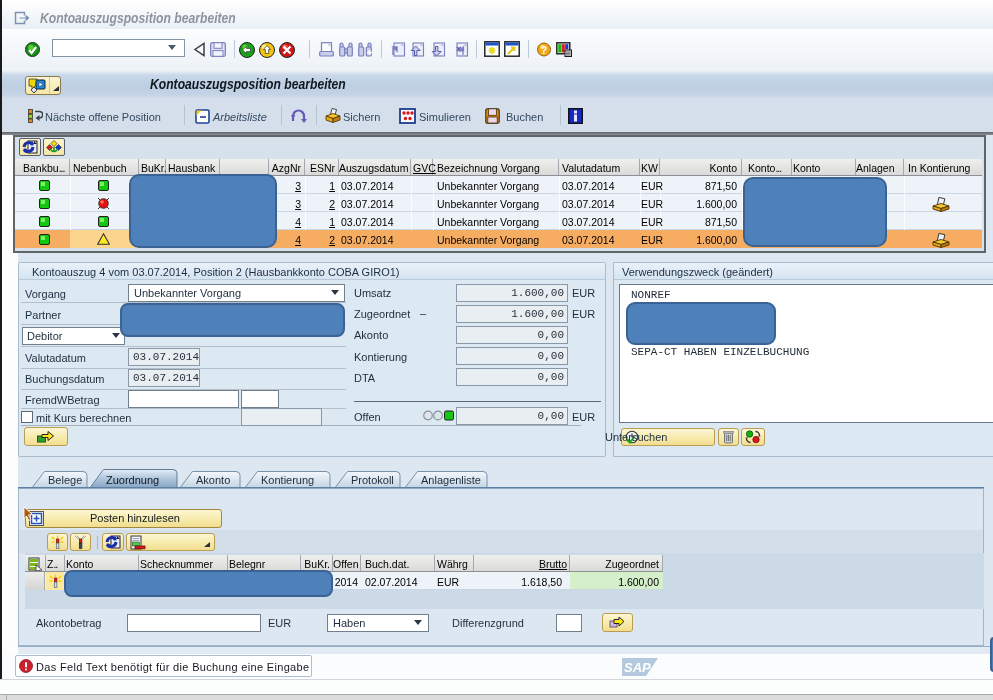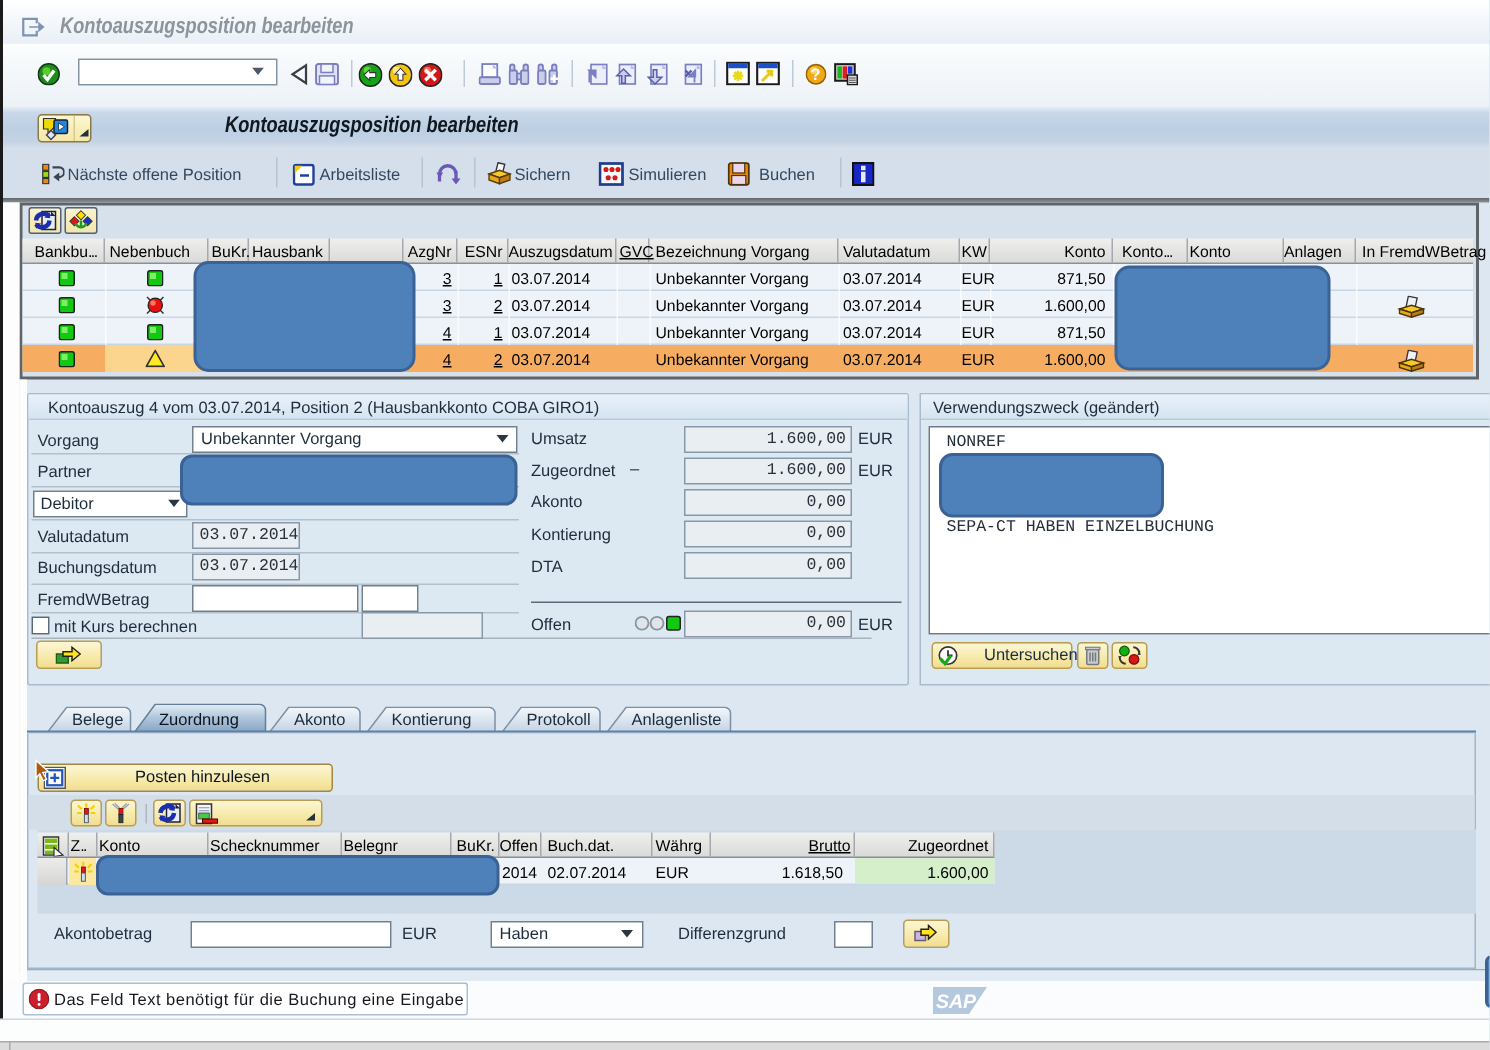--- a/index.html
+++ b/index.html
@@ -177,21 +177,21 @@
     <path d="M11.5 6 v6 l-4 -3 z" fill="#3c4650"></path>
   </svg>
   <div class="lbl" style="left:45px;top:111px;color:#33485f;">Nächste offene Position</div>
   <div class="sep-v" style="left:184px;top:105px;height:20px;background:#b6c3d0;"></div>
 
   <svg class="abs" style="left:195px;top:109px" width="15" height="15" viewBox="0 0 15 15">
     <rect x="1" y="1" width="13" height="13" rx="1.5" fill="#fdfeff" stroke="#20419a" stroke-width="1.6"></rect>
     <path d="M1.5 1.5 l5 0 l-5 5 z" fill="#f2ca10"></path>
     <path d="M5 8 h6" stroke="#20419a" stroke-width="1.6"></path>
   </svg>
-  <div class="lbl" style="left:213px;top:111px;color:#33485f;">Arbeitsliste</div>
+  <div class="lbl" style="left:213px;top:111px;color:#33485f;font-style:italic;">Arbeitsliste</div>
   <div class="sep-v" style="left:281px;top:105px;height:20px;background:#b6c3d0;"></div>
 
   <svg class="abs" style="left:290px;top:107px" width="18" height="17" viewBox="0 0 18 17">
     <path d="M3 14 v-5 a5.5 5.5 0 0 1 11 0 M14 7 v7" fill="none" stroke="#6858b8" stroke-width="2.2"></path>
     <path d="M1 8 h4.4 L3.2 12 z" fill="#6858b8"></path>
     <path d="M11 13 l6 0 l-3 4 z" fill="#6858b8" transform="translate(0,-1)"></path>
   </svg>
   <div class="sep-v" style="left:316px;top:105px;height:20px;background:#b6c3d0;"></div>
 
   <svg class="abs" style="left:324px;top:107px" width="18" height="17" viewBox="0 0 18 17">
@@ -273,21 +273,21 @@
   <div class="gtxt" style="left:305px;top:162px;width:30px;text-align:right;">ESNr</div>
   <div class="gtxt" style="left:339px;top:162px;">Auszugsdatum</div>
   <div class="gtxt" style="left:413px;top:162px;text-decoration:underline;">GVC</div>
   <div class="gtxt" style="left:437px;top:162px;">Bezeichnung Vorgang</div>
   <div class="gtxt" style="left:562px;top:162px;">Valutadatum</div>
   <div class="gtxt" style="left:641px;top:162px;">KW</div>
   <div class="gtxt" style="left:660px;top:162px;width:77px;text-align:right;">Konto</div>
   <div class="gtxt" style="left:748px;top:162px;">Konto<span style="letter-spacing:-1px">...</span></div>
   <div class="gtxt" style="left:793px;top:162px;">Konto</div>
   <div class="gtxt" style="left:856px;top:162px;">Anlagen</div>
-  <div class="gtxt" style="left:908px;top:162px;">In FremdWBetrag</div>
+  <div class="gtxt" style="left:908px;top:162px;">In Kontierung</div>
 
   <div class="abs" style="left:15px;top:176px;width:967px;height:18px;background:#eef3f9;border-bottom:1px solid #c9d7e4;box-sizing:border-box;"></div>
   <div class="abs" style="left:15px;top:194px;width:967px;height:18px;background:#eef3f9;border-bottom:1px solid #c9d7e4;box-sizing:border-box;"></div>
   <div class="abs" style="left:15px;top:212px;width:967px;height:18px;background:#eef3f9;border-bottom:1px solid #c9d7e4;box-sizing:border-box;"></div>
   <div class="abs" style="left:15px;top:230px;width:967px;height:18px;background:#f6ad62;"></div>
   <div class="abs" style="left:70px;top:230px;width:68px;height:18px;background:#fbd58e;"></div>
 
 <div id="rowseps">
   <div class="abs" style="left:70px;top:176px;width:1px;height:54px;background:rgba(255,255,255,0.75);"></div>
   <div class="abs" style="left:139px;top:176px;width:1px;height:54px;background:rgba(255,255,255,0.75);"></div>
@@ -471,21 +471,21 @@
   <div class="mono abs" style="left:631px;top:289px;font-size:11px;color:#242e38;">NONREF</div>
   <div class="mono abs" style="left:631px;top:346px;font-size:11px;color:#242e38;">SEPA-CT HABEN EINZELBUCHUNG</div>
   <div class="redact" style="left:626px;top:302px;width:150px;height:43px;border-radius:9px;"></div>
 
   <div class="ybtn" style="left:621px;top:428px;width:94px;height:18px;"></div>
   <svg class="abs" style="left:625px;top:430px" width="15" height="14" viewBox="0 0 15 14">
     <circle cx="7" cy="7" r="5.8" fill="#f8fafc" stroke="#333" stroke-width="1.1"></circle>
     <path d="M7 3.5 v3.5 h3" fill="none" stroke="#333" stroke-width="1.2"></path>
     <path d="M2 9 l3 3.5 l4 -5.5" fill="none" stroke="#18a818" stroke-width="2"></path>
   </svg>
-  <div class="lbl" style="left:646px;top:431px;padding-left:10px;">Untersuchen</div>
+  <div class="lbl" style="left:605px;top:431px;">Untersuchen</div>
   <div class="ybtn" style="left:718px;top:428px;width:21px;height:18px;"></div>
   <svg class="abs" style="left:723px;top:430px" width="11" height="14" viewBox="0 0 11 14">
     <rect x="1.5" y="3" width="8" height="10" rx="1" fill="#c9ccce" stroke="#76797c"></rect>
     <rect x="0.7" y="1.5" width="9.6" height="1.6" fill="#c9ccce" stroke="#76797c" stroke-width="0.7"></rect>
     <path d="M3.7 5 v6 M5.5 5 v6 M7.3 5 v6" stroke="#76797c"></path>
   </svg>
   <div class="ybtn" style="left:741px;top:428px;width:24px;height:18px;"></div>
   <svg class="abs" style="left:745px;top:430px" width="16" height="14" viewBox="0 0 16 14">
     <circle cx="4.6" cy="4" r="3.2" fill="#12b012" stroke="#0a5a0a" stroke-width="0.8"></circle>
     <circle cx="11" cy="9.6" r="3.2" fill="#d81818" stroke="#7a0c0c" stroke-width="0.8"></circle>

